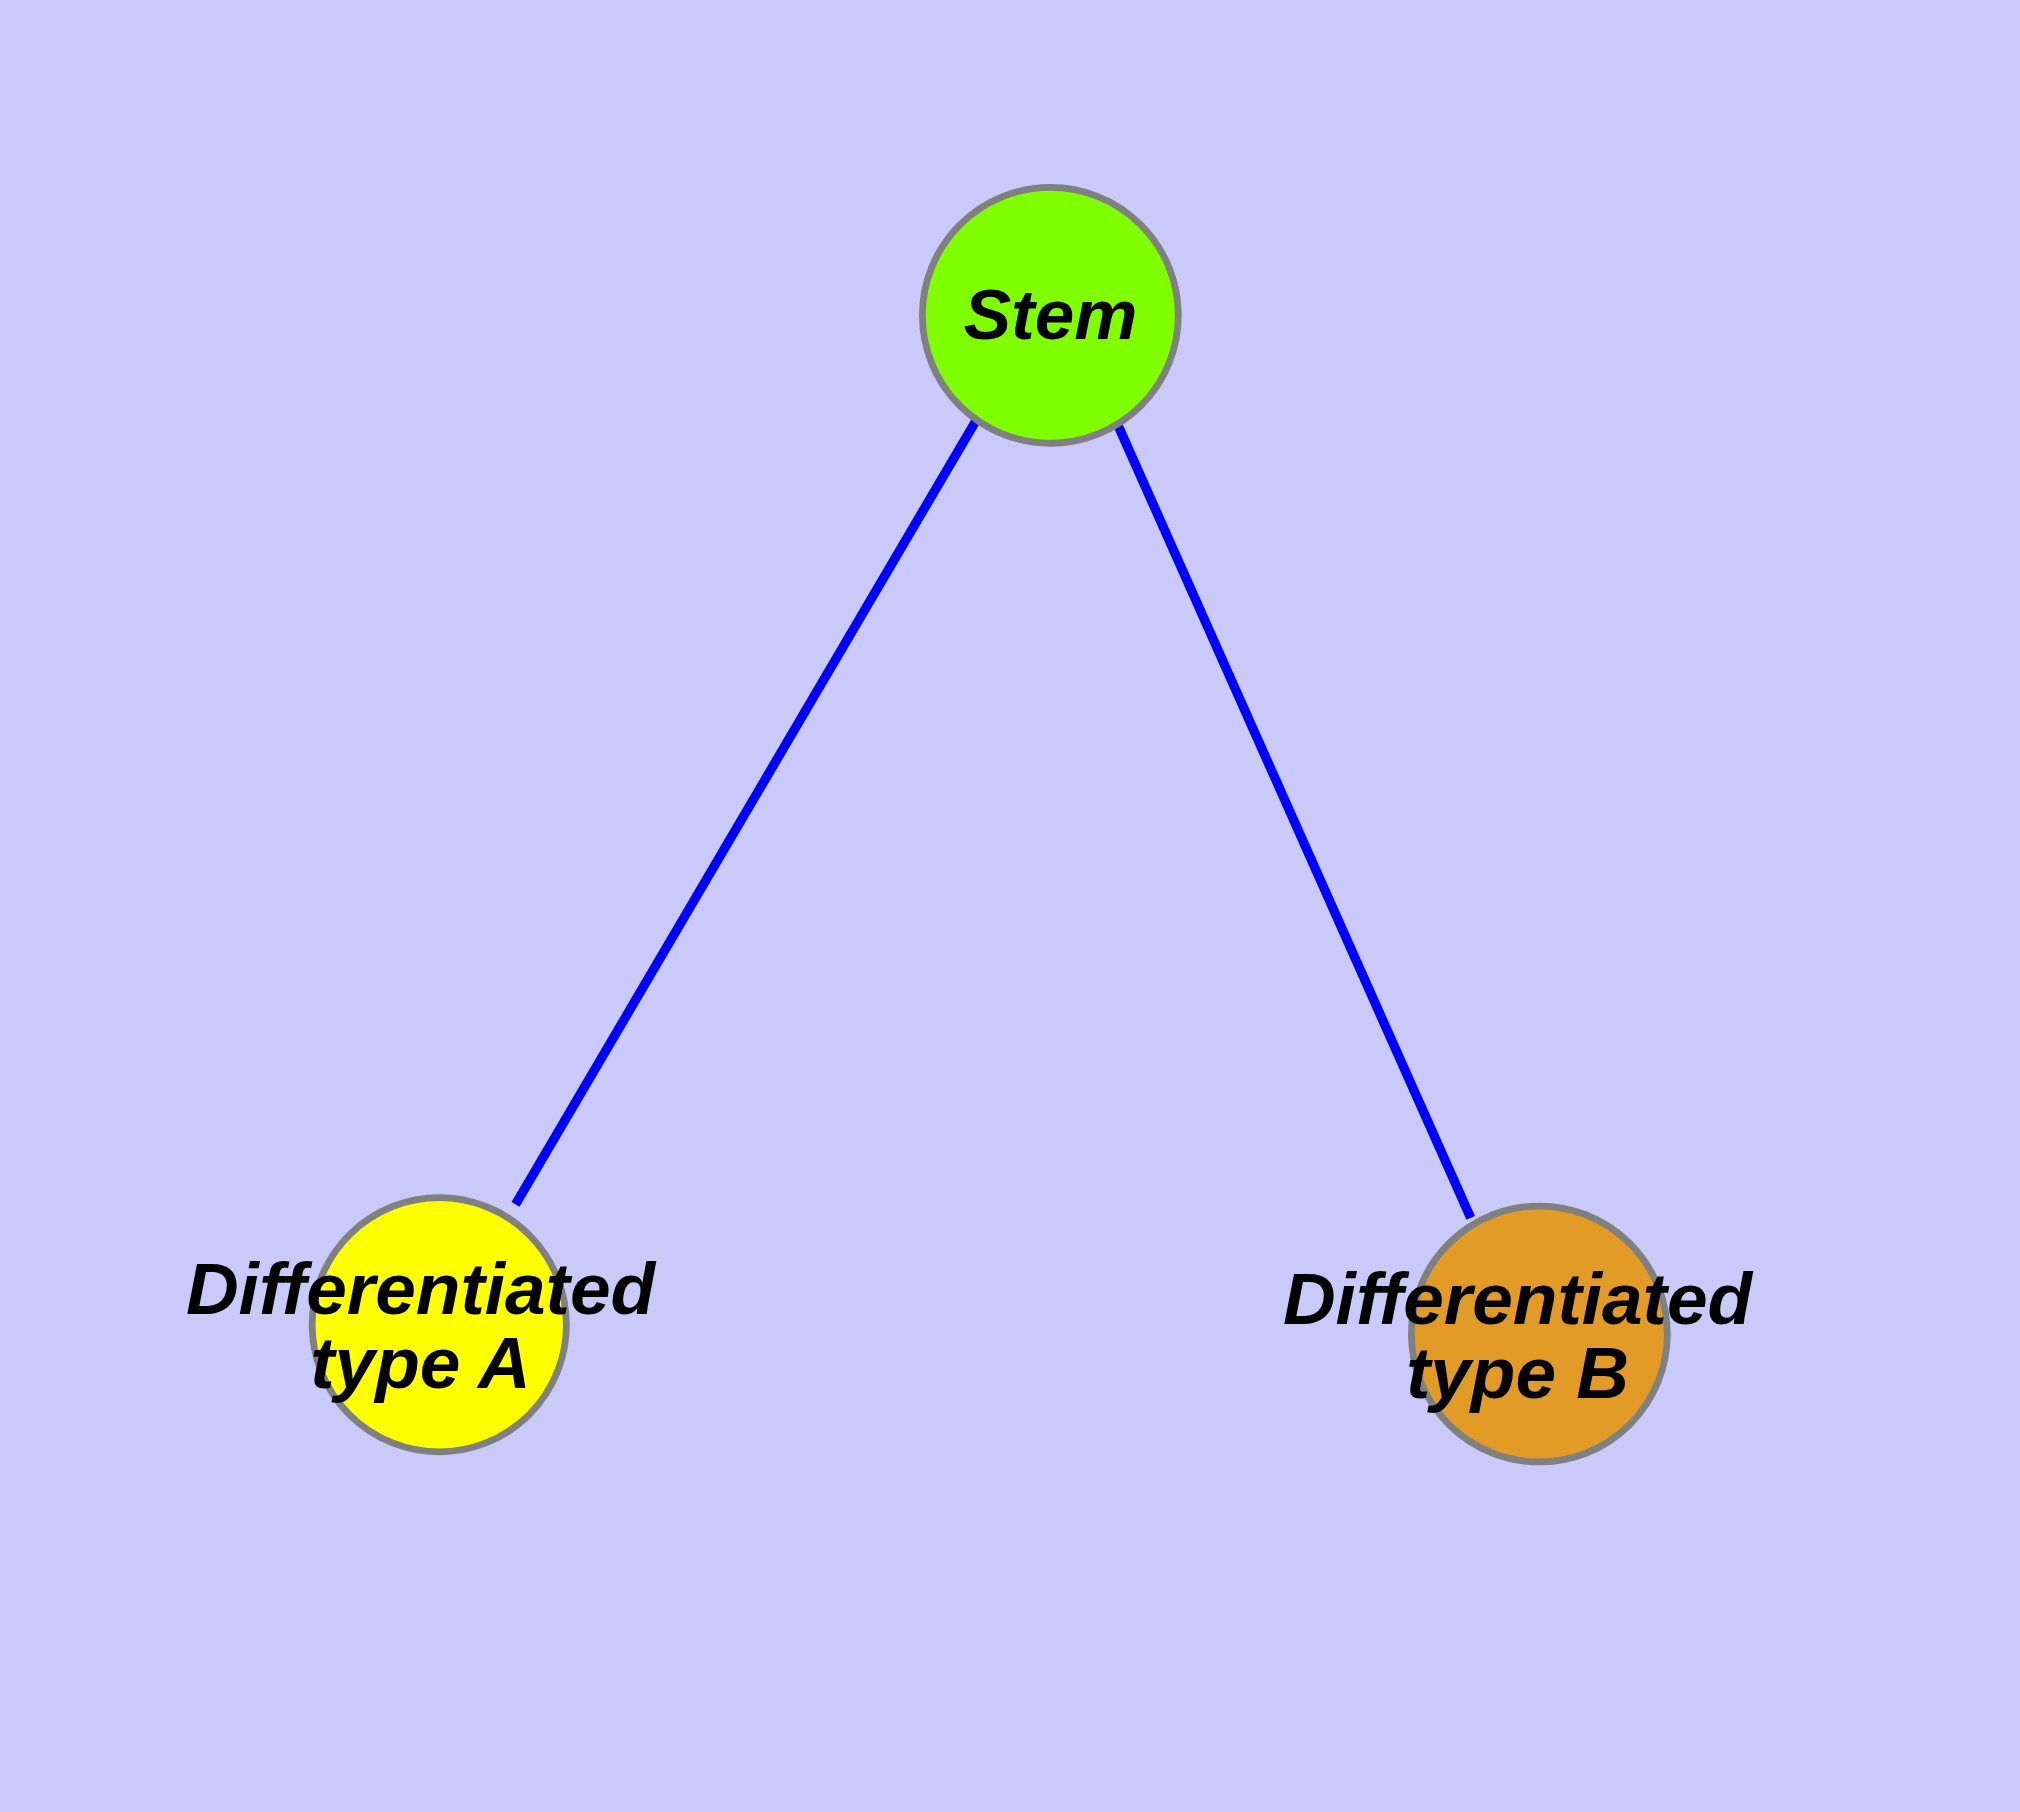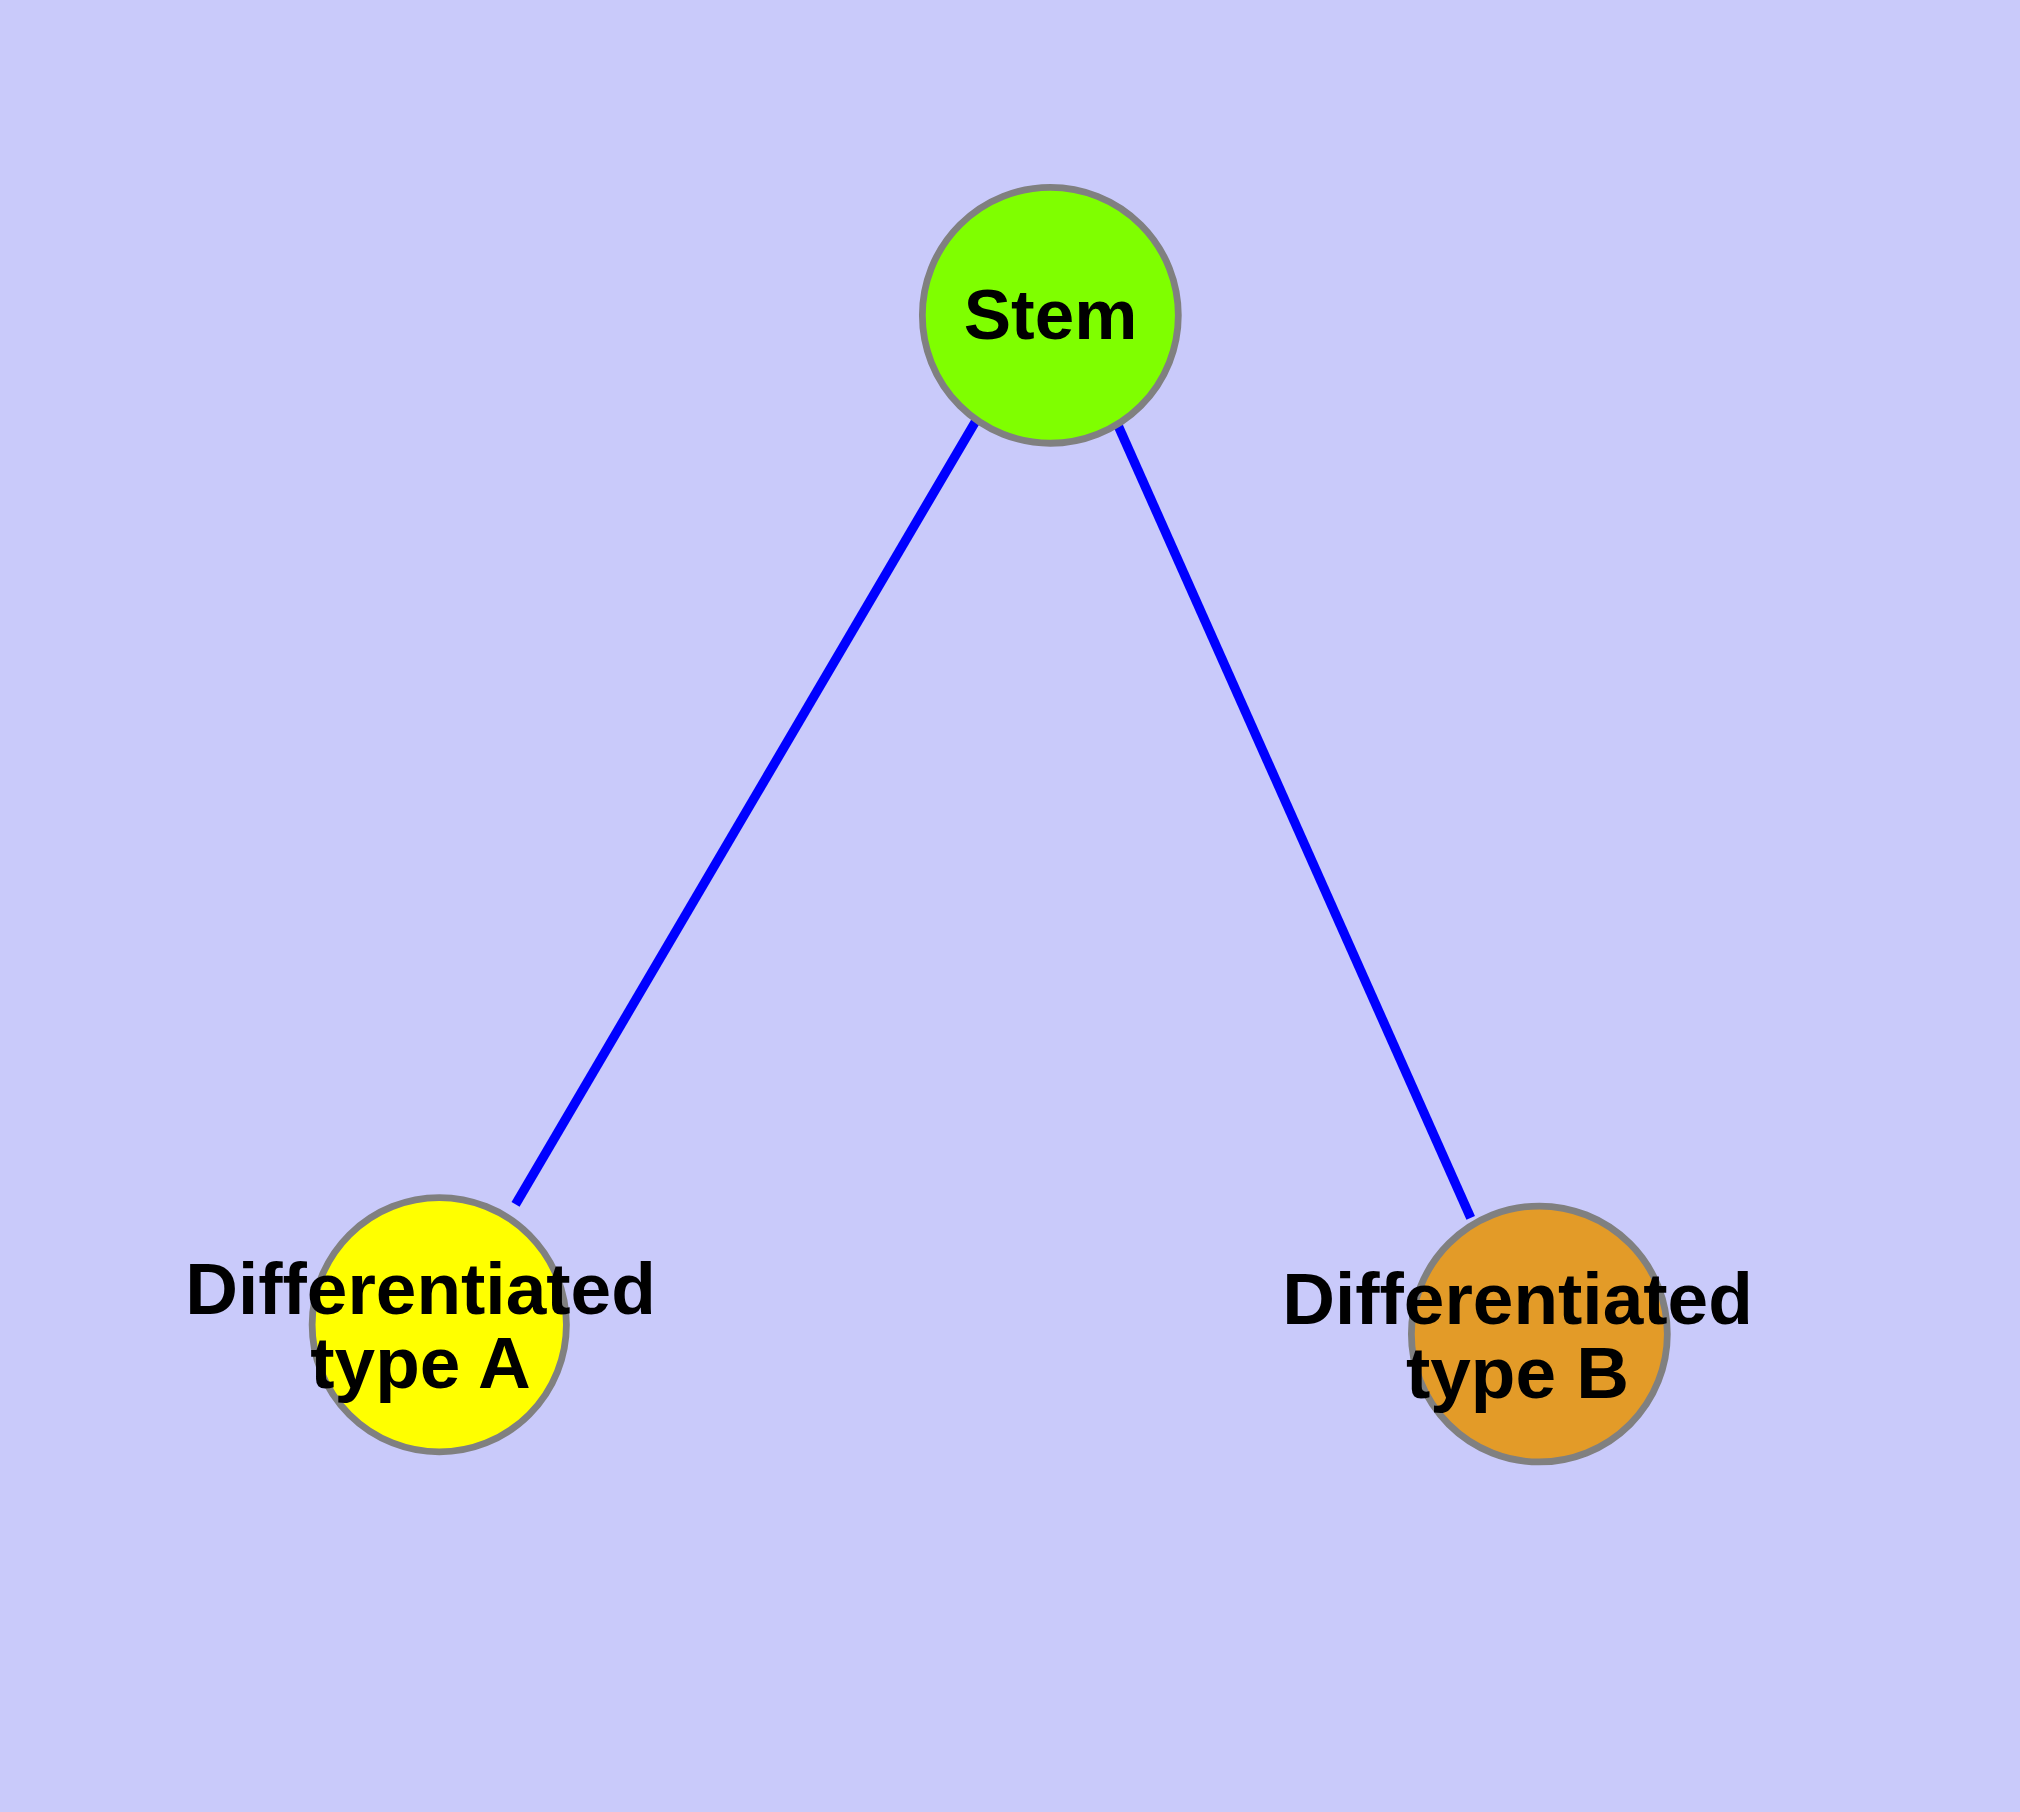--- a/index.html
+++ b/index.html
@@ -7,20 +7,21 @@
     margin: 0;
     padding: 0;
     background: #ffffff;
   }
   #stage {
     position: relative;
     width: 2021px;
     height: 1812px;
     overflow: hidden;
     font-family: "Liberation Sans", sans-serif;
+    font-style: italic;
   }
   #canvas-bg {
     position: absolute;
     left: 0; top: 0;
     width: 2021px;
     height: 1812px;
   }
   #graph-svg {
     position: absolute;
     left: 0; top: 0;

